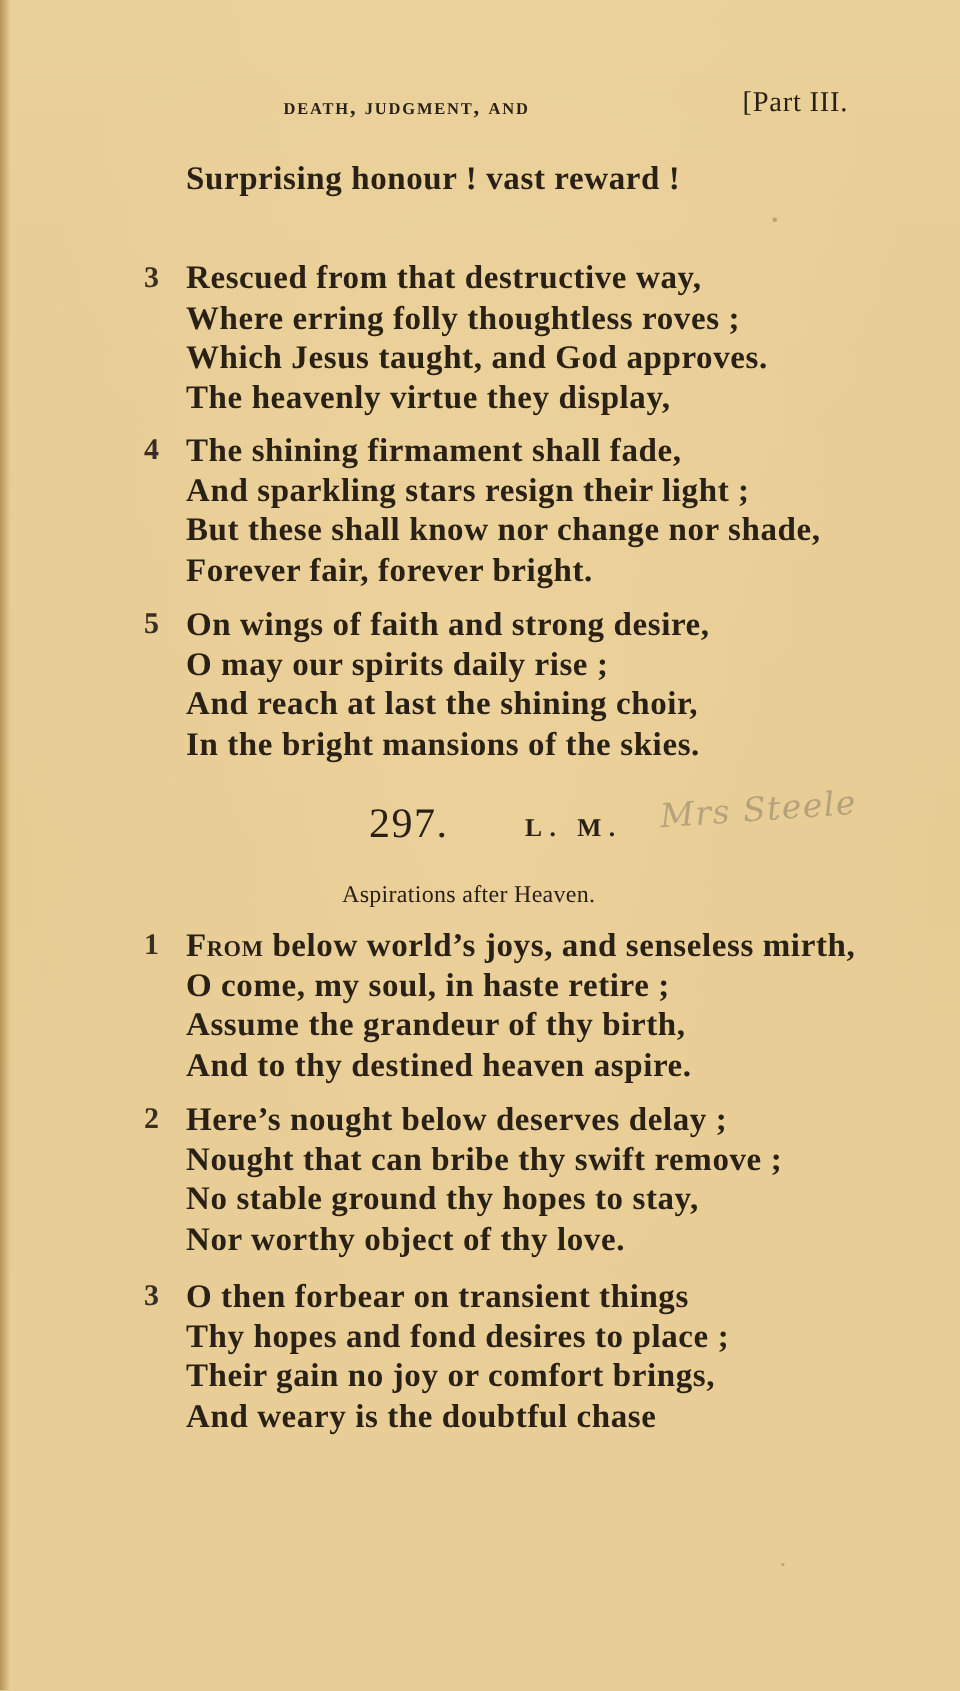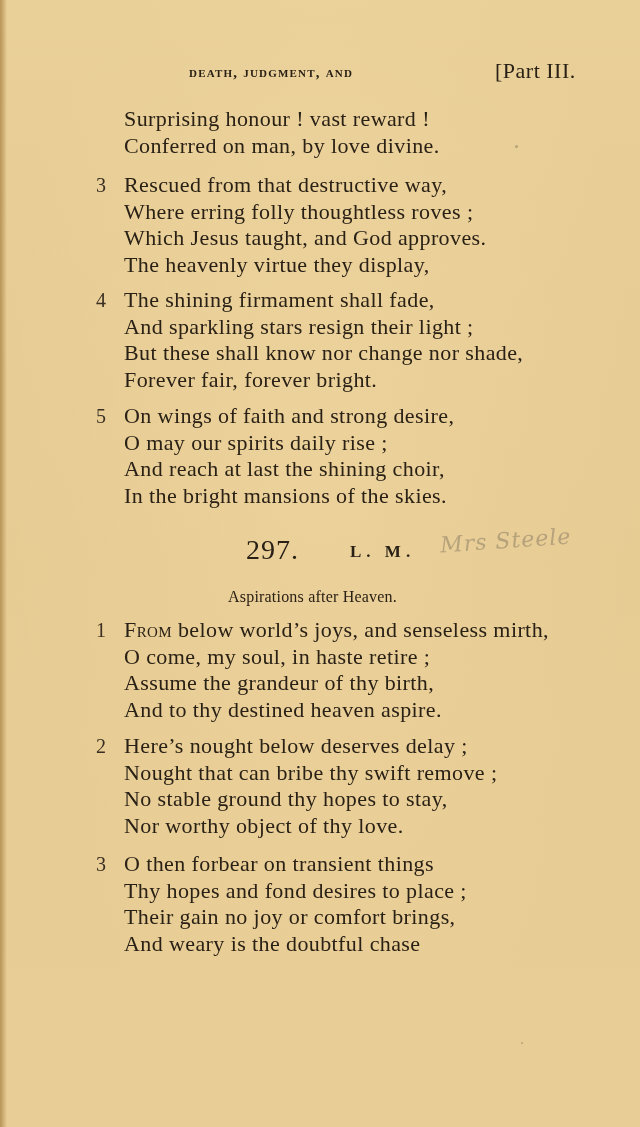--- a/index.html
+++ b/index.html
@@ -43,35 +43,36 @@
       font-size: 15px;
       font-weight: bold;
       letter-spacing: 1.2px;
       font-variant: small-caps;
       text-transform: lowercase;
     }
     .rh-part {
       position: absolute;
       left: 492px;
       top: 0px;
-      font-size: 22px;
+      font-size: 19px;
       letter-spacing: 0.5px;
     }
     .stanza {
       position: absolute;
       left: 0;
       width: 640px;
     }
     .line {
       position: relative;
       height: 26.5px;
       font-size: 22px;
       line-height: 26px;
       white-space: nowrap;
       letter-spacing: 0.4px;
+      font-weight: bold;
     }
     .line .text {
       position: absolute;
       left: 124px;
     }
     .line .num {
       position: absolute;
       left: 96px;
       font-size: 20px;
       color: #3a2f22;
@@ -134,23 +135,20 @@
 
   <div class="running-head">
     <span class="rh-title">DEATH, JUDGMENT, AND</span>
     <span class="rh-part">[Part III.</span>
   </div>
 
   <div class="stanza" style="top:106px;">
     <div class="line">
         <span class="text">Surprising honour !  vast reward !</span>
       </div>
-    <div class="line">
-        <span class="text">Conferred on man, by love divine.</span>
-      </div>
   </div>
 
   <div class="stanza" style="top:172px;">
     <div class="line">
         <span class="num">3</span>
         <span class="text">Rescued from that destructive way,</span>
       </div>
     <div class="line">
         <span class="text">Where erring folly thoughtless roves ;</span>
       </div>

